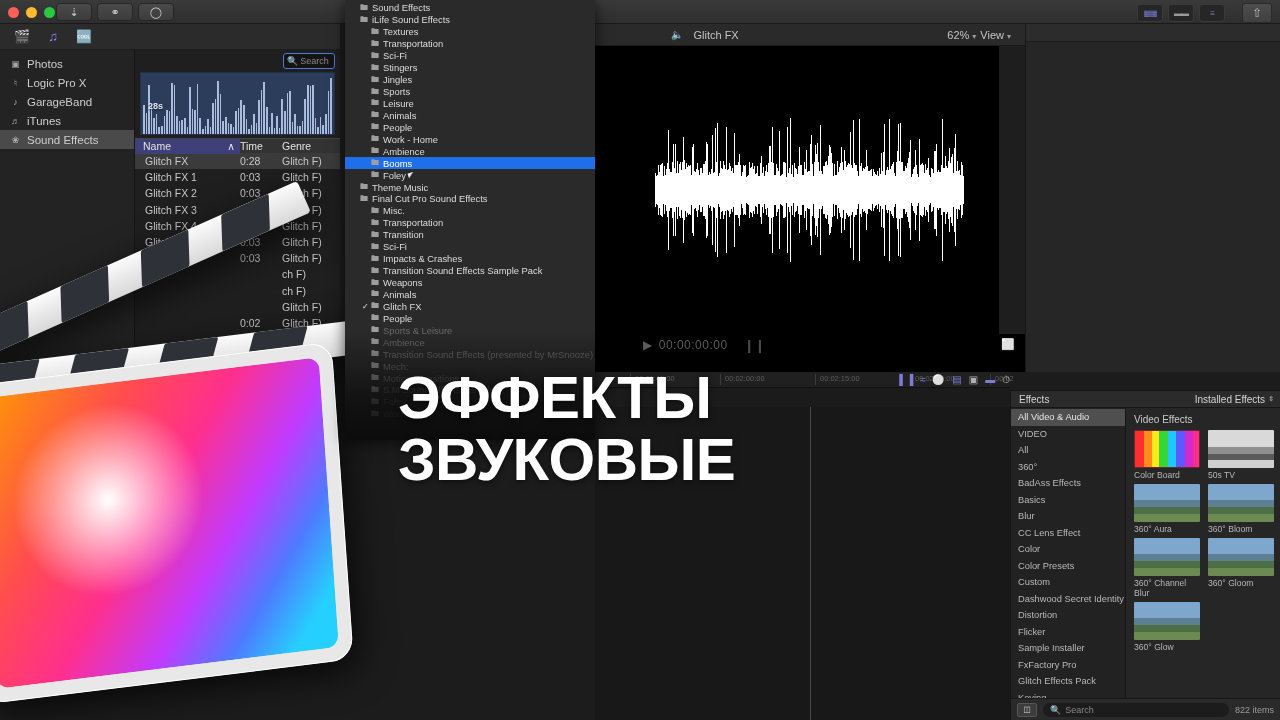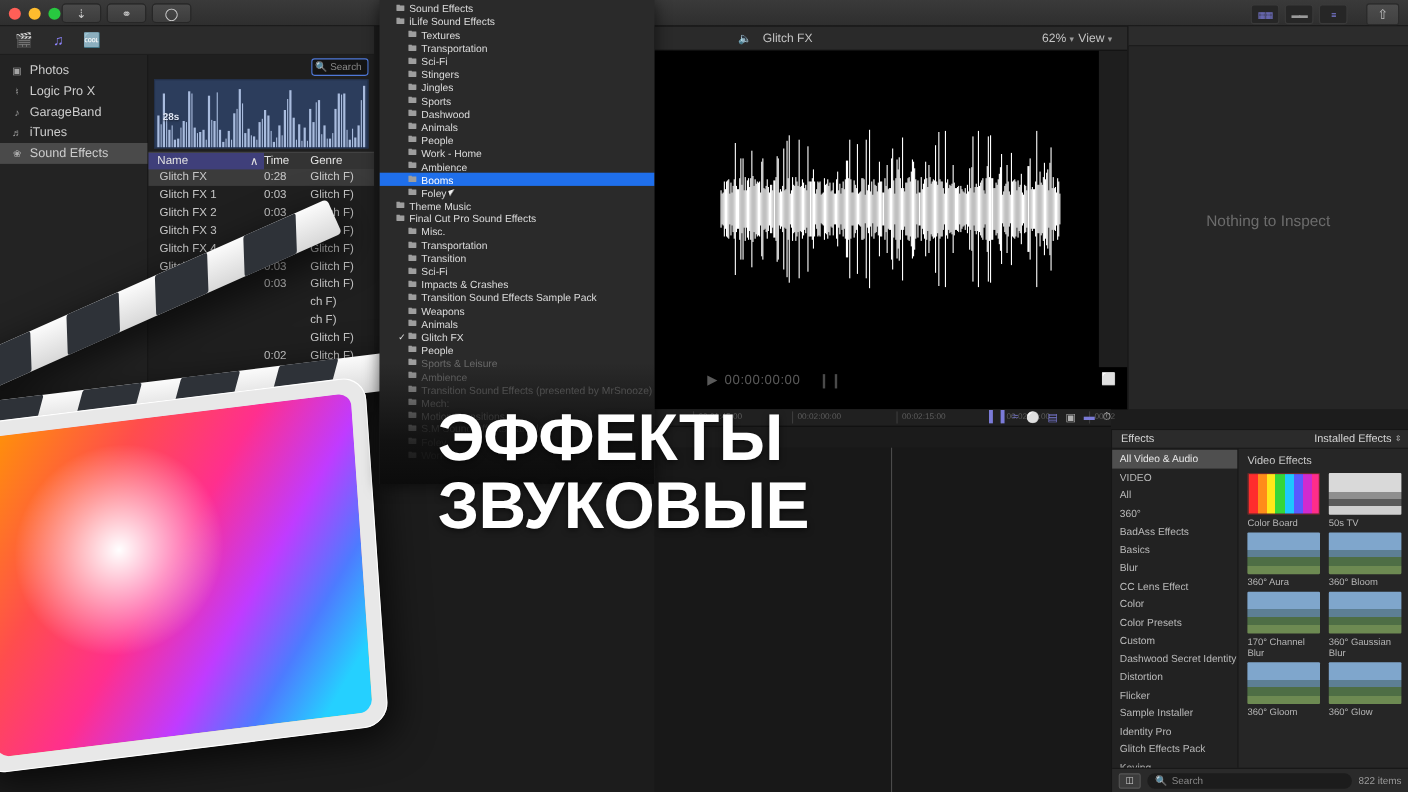--- a/index.html
+++ b/index.html
@@ -787,21 +787,20 @@
         <span>▶</span>
         <span>00:00:00:00</span>
       </span>
       <span class="pausebars">❙❙</span>
       <span class="expand">⬜</span>
     </div>
   </div>
 
   <div class="inspector">
     <div class="insp-top"></div>
-    <div class="nothing">Nothing to Inspect</div>
   </div>
 
   <div class="timeline">
     <div class="ruler" id="ruler">
         <span class="tick" style="left: 40px;">00:01:45:00</span>
         <span class="tick" style="left: 130px;">00:02:00:00</span>
         <span class="tick" style="left: 225px;">00:02:15:00</span>
         <span class="tick" style="left: 320px;">00:02:30:00</span>
         <span class="tick" style="left: 400px;">00:02</span>
       </div>
@@ -869,21 +868,21 @@
           <div class="fx-item">
             <span>Distortion</span>
           </div>
           <div class="fx-item">
             <span>Flicker</span>
           </div>
           <div class="fx-item">
             <span>Sample Installer</span>
           </div>
           <div class="fx-item">
-            <span>Identity Pro</span>
+            <span>FxFactory Pro</span>
           </div>
           <div class="fx-item">
             <span>Glitch Effects Pack</span>
           </div>
           <div class="fx-item">
             <span>Keying</span>
           </div>
         </div>
       <div class="fx-grid">
         <div class="fx-section">Video Effects</div>
@@ -899,25 +898,21 @@
             <div class="tile">
               <div class="thumb land"></div>
               <div class="tcap">360° Aura</div>
             </div>
             <div class="tile">
               <div class="thumb land"></div>
               <div class="tcap">360° Bloom</div>
             </div>
             <div class="tile">
               <div class="thumb land"></div>
-              <div class="tcap">170° Channel Blur</div>
-            </div>
-            <div class="tile">
-              <div class="thumb land"></div>
-              <div class="tcap">360° Gaussian Blur</div>
+              <div class="tcap">360° Channel Blur</div>
             </div>
             <div class="tile">
               <div class="thumb land"></div>
               <div class="tcap">360° Gloom</div>
             </div>
             <div class="tile">
               <div class="thumb land"></div>
               <div class="tcap">360° Glow</div>
             </div>
           </div>
@@ -970,21 +965,21 @@
         <span>Jingles</span>
       </div>
       <div class="mrow lvl1">
         <span class="chk"></span>
         <span class="fold">🖿</span>
         <span>Sports</span>
       </div>
       <div class="mrow lvl1">
         <span class="chk"></span>
         <span class="fold">🖿</span>
-        <span>Dashwood</span>
+        <span>Leisure</span>
       </div>
       <div class="mrow lvl1">
         <span class="chk"></span>
         <span class="fold">🖿</span>
         <span>Animals</span>
       </div>
       <div class="mrow lvl1">
         <span class="chk"></span>
         <span class="fold">🖿</span>
         <span>People</span>

